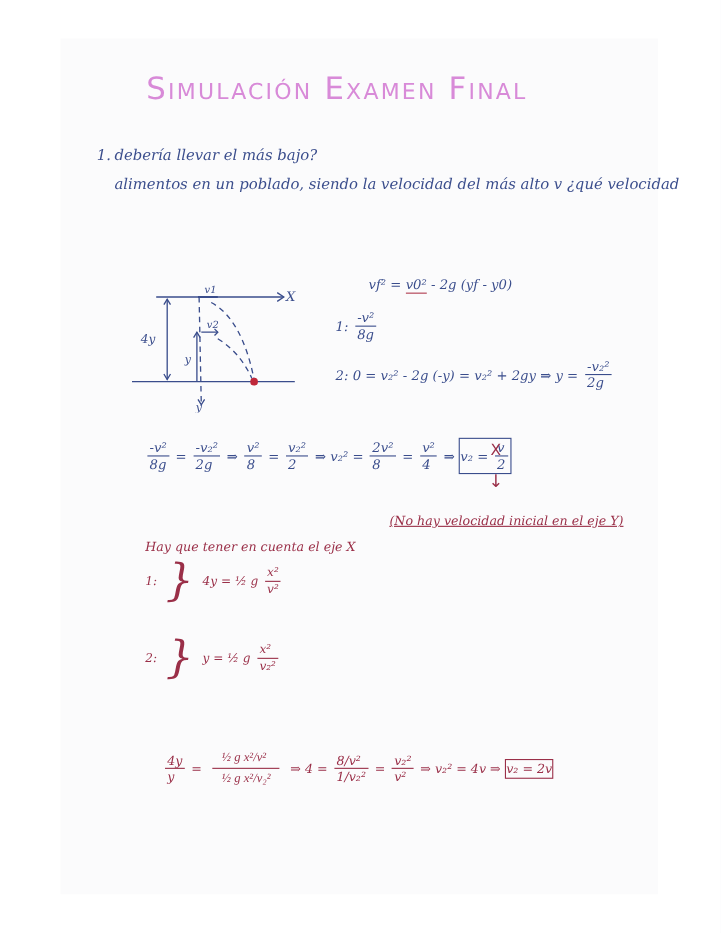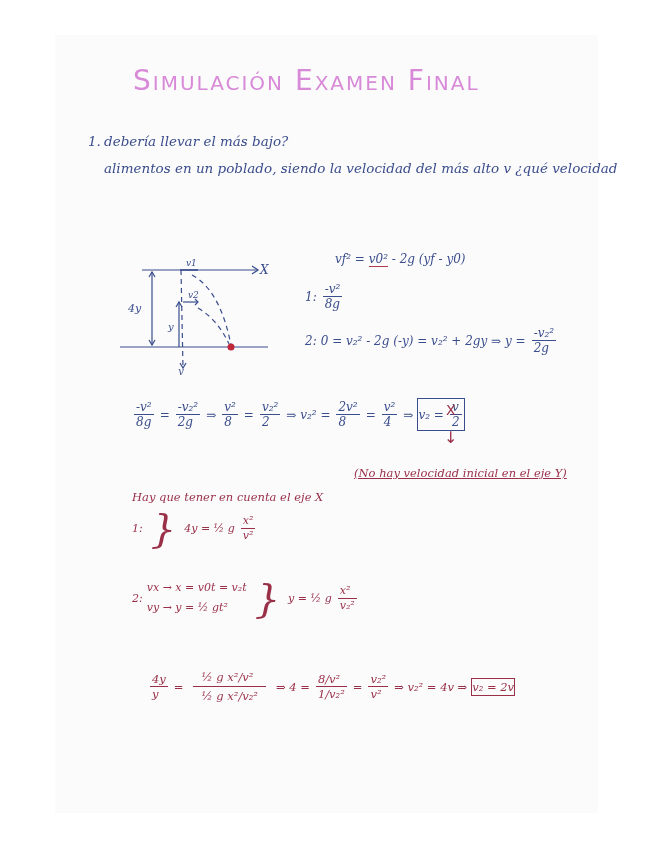--- a/index.html
+++ b/index.html
@@ -155,39 +155,35 @@
   <span class="brace">}</span>
   <span>4y = ½ g</span>
   <span class="frac">
       <span class="n">x²</span>
       <span class="d">v²</span>
     </span>
 </div>
 
 <div class="abs hand red eqline" style="left:132px; top:578px; font-size:11px;">
   <span>2:</span>
-  <div style="line-height:20px;">
-    <div>vx → x = v0t = v₂t</div>
-    <div>vy → y = ½ gt²</div>
-  </div>
   <span class="brace">}</span>
   <span>y = ½ g</span>
   <span class="frac">
       <span class="n">x²</span>
       <span class="d">v₂²</span>
     </span>
 </div>
 
 <div class="abs hand red eqline" style="left:148px; top:664px; font-size:11.5px;">
   <span class="frac">
       <span class="n">4y</span>
       <span class="d">y</span>
     </span>
   <span>=</span>
-  <span class="frac" style="margin:4px 6px;">
+  <span class="frac" style="margin:16px 6px;font-family:Liberation Serif, serif;">
       <span class="n" style="padding:2px 8px;">½ g x²/v²</span>
       <span class="d" style="padding:2px 8px;">½ g x²/v₂²</span>
     </span>
   <span>⇒ 4 =</span>
   <span class="frac">
       <span class="n">8/v²</span>
       <span class="d">1/v₂²</span>
     </span>
   <span>=</span>
   <span class="frac">

